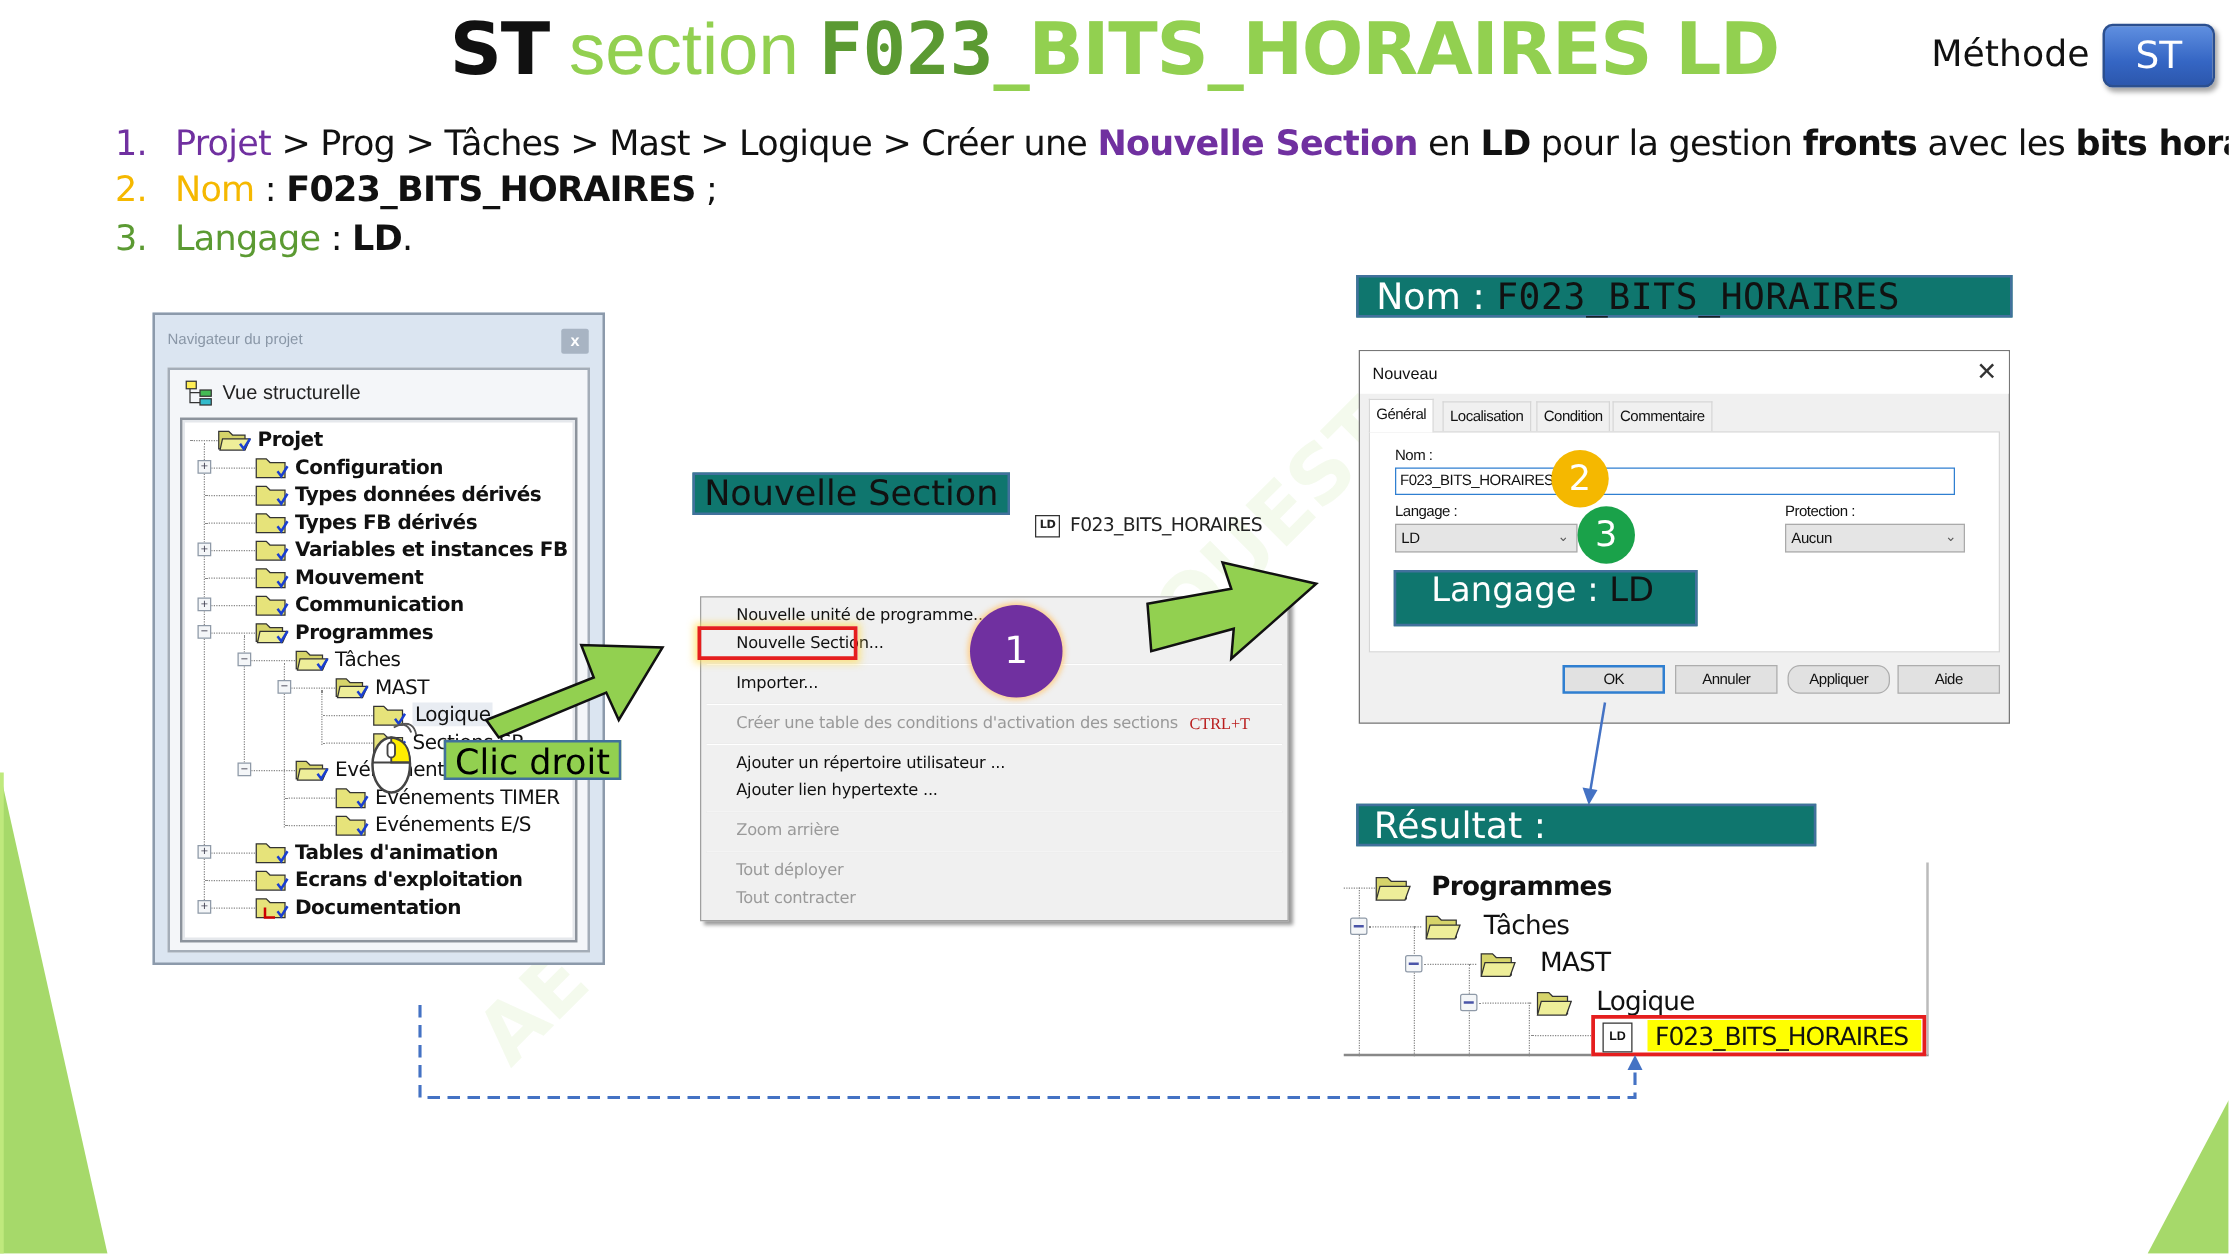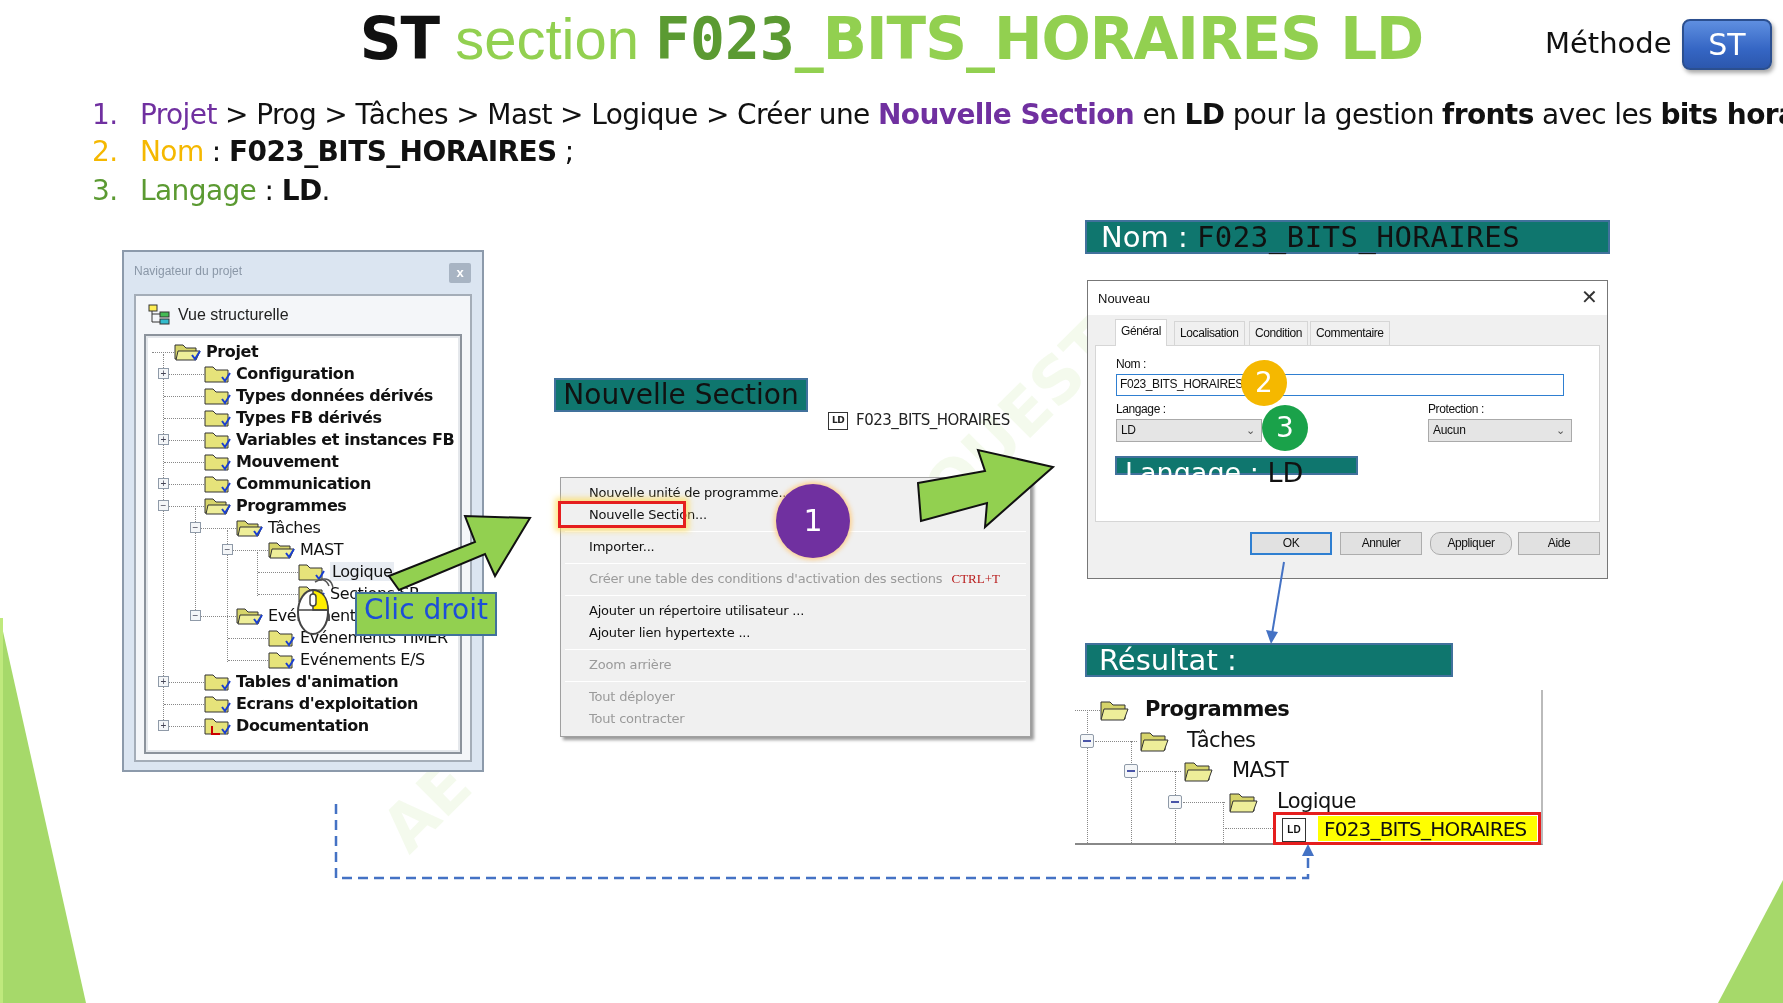--- a/index.html
+++ b/index.html
@@ -36,21 +36,21 @@
   .vue { left: 16px; top: 10px; font-size: 16px; color: #222; }
   .vue-icon { left: -4px; top: 0px; width: 22px; height: 22px; }
   .tree-box { left: 8px; top: 38px; width: 318px; height: 420px; background: #fff; border: 2px solid #8c939c; box-shadow: inset 0 0 0 2px #e5e8ec; }
   .node { position: absolute; font-size: 16px; font-family: "DejaVu Sans", sans-serif; white-space: nowrap; letter-spacing: -0.4px; }
   .node.b { font-weight: bold; }
   .folder { position: absolute; width: 28px; height: 20px; }
   .pm { position: absolute; width: 11px; height: 11px; border: 1px solid #8f9aa8; background: #f4f6f8; font-size: 10px; line-height: 9px; text-align: center; color: #445; }
   .dotv { position: absolute; border-left: 1px dotted #888; }
   .doth { position: absolute; border-top: 1px dotted #888; }
 
-  .clic { left: 355px; top: 592px; width: 142px; height: 44px; background: #92d050; border: 2px solid #41719c; color: #1d4ed8; font-size: 28px; line-height: 32px; text-align: center; font-family: "DejaVu Sans", sans-serif; }
+  .clic { left: 355px; top: 592px; width: 142px; height: 32px; background: #92d050; border: 2px solid #41719c; color: #000000; font-size: 28px; line-height: 32px; text-align: center; font-family: "DejaVu Sans", sans-serif; }
 
   
   .glabel { background: #0f766e; border: 2px solid #41719c; }
   .ns-label { left: 554px; top: 378px; width: 254px; height: 34px; font-size: 28px; line-height: 30px; text-align: center; color: #111; font-family: "DejaVu Sans", sans-serif; }
   .ld-item { left: 828px; top: 384px; font-size: 15px; font-family: "DejaVu Sans", sans-serif; color: #222; letter-spacing: -0.5px; margin-top: 27px; }
   .ld-icon { display: inline-block; width: 20px; height: 18px; border: 1.5px solid #333; font-size: 9px; font-weight: bold; line-height: 15px; text-align: center; vertical-align: middle; margin-right: 8px; position: relative; background:#fff;}
 
   
   .menu { left: 560px; top: 477px; width: 471px; height: 260px; background: #f0f0f0; border: 1px solid #a0a0a0; box-shadow: 3px 3px 3px rgba(0,0,0,0.4); }
   .mi { position: absolute; left: 28px; font-size: 13px; font-family: "DejaVu Sans", sans-serif; color: #111; white-space: nowrap; letter-spacing: -0.2px; }
@@ -67,30 +67,30 @@
   
   .nom-label { left: 1085px; top: 220px; width: 525px; height: 34px; font-size: 29px; line-height: 30px; padding-left: 14px; white-space: nowrap; }
   .nom-label .k { color: #fff; font-family: "DejaVu Sans", sans-serif; }
   .nom-label .v { color: #111; font-family: "DejaVu Sans Mono", monospace; letter-spacing: 0.5px; }
 
   
   .dlg { left: 1087px; top: 280px; width: 521px; height: 299px; background: #f0f0f0; border: 1px solid #777; }
   .dlg-head { left: 0; top: 0; width: 519px; height: 34px; background: #fff; }
   .dlg-title { left: 10px; top: 10px; font-size: 13px; color: #111; }
   .dlg-x { left: 493px; top: 4px; font-size: 20px; color: #333; }
-  .tab { position: absolute; top: 40px; height: 24px; font-size: 12px; line-height: 22px; padding: 0 5px; border: 1px solid #d6d6d6; border-bottom: none; background: #f0f0f0; letter-spacing: -0.4px; margin-left: 20px; }
+  .tab { position: absolute; top: 40px; height: 24px; font-size: 12px; line-height: 22px; padding: 0 5px; border: 1px solid #d6d6d6; border-bottom: none; background: #f0f0f0; letter-spacing: -0.4px; }
   .tab.active { background: #fff; top: 38px; height: 27px; z-index: 2; }
   .tabpanel { left: 7px; top: 64px; width: 505px; height: 177px; background: #fff; border: 1px solid #d6d6d6; }
   .flabel { position: absolute; font-size: 12px; color: #111; letter-spacing: -0.4px; }
   .finput { position: absolute; height: 22px; border: 1.5px solid #2f7fd1; background: #fff; font-size: 12px; line-height: 19px; padding-left: 3px; letter-spacing: -0.4px; }
   .fselect { position: absolute; height: 23px; border: 1px solid #aaa; background: #e5e5e5; font-size: 12px; line-height: 21px; padding-left: 4px; letter-spacing: -0.3px; }
   .fselect .chev { position: absolute; right: 6px; top: 0; font-size: 11px; color: #555; }
   .btn { position: absolute; top: 251px; height: 23px; width: 82px; border: 1px solid #adadad; background: #e1e1e1; font-size: 12px; text-align: center; line-height: 21px; letter-spacing: -0.4px; }
   .btn.def { border: 2px solid #2f7fd1; line-height: 19px; }
-  .lang-label { left: 1115px; top: 456px; width: 243px; height: 19px; font-size: 27px; line-height: 30px; padding-left: 8px; white-space: nowrap; font-family: "DejaVu Sans", sans-serif; }
+  .lang-label { left: 1115px; top: 456px; width: 243px; height: 45px; font-size: 27px; line-height: 30px; padding-left: 28px; white-space: nowrap; font-family: "DejaVu Sans", sans-serif; }
   .lang-label .k { color: #fff; }
   .lang-label .v { color: #111; }
 
   
   .res-label { left: 1085px; top: 643px; width: 368px; height: 34px; font-size: 29px; line-height: 30px; padding-left: 12px; color: #fff; font-family: "DejaVu Sans", sans-serif; }
   .res-tree { left: 1075px; top: 690px; width: 468px; height: 155px; background: #fff; border-right: 2px solid #bbb; border-bottom: 2px solid #888; }
   .rnode { position: absolute; font-size: 21px; font-family: "DejaVu Sans", sans-serif; color: #111; white-space: nowrap; letter-spacing: -0.6px; }
   .rnode.b { font-weight: bold; }
   .rfolder { position: absolute; width: 30px; height: 24px; }
   .rpm { position: absolute; width: 14px; height: 14px; border: 1px solid #8f9aa8; background: #f4f6f8; border-radius: 2px; }

